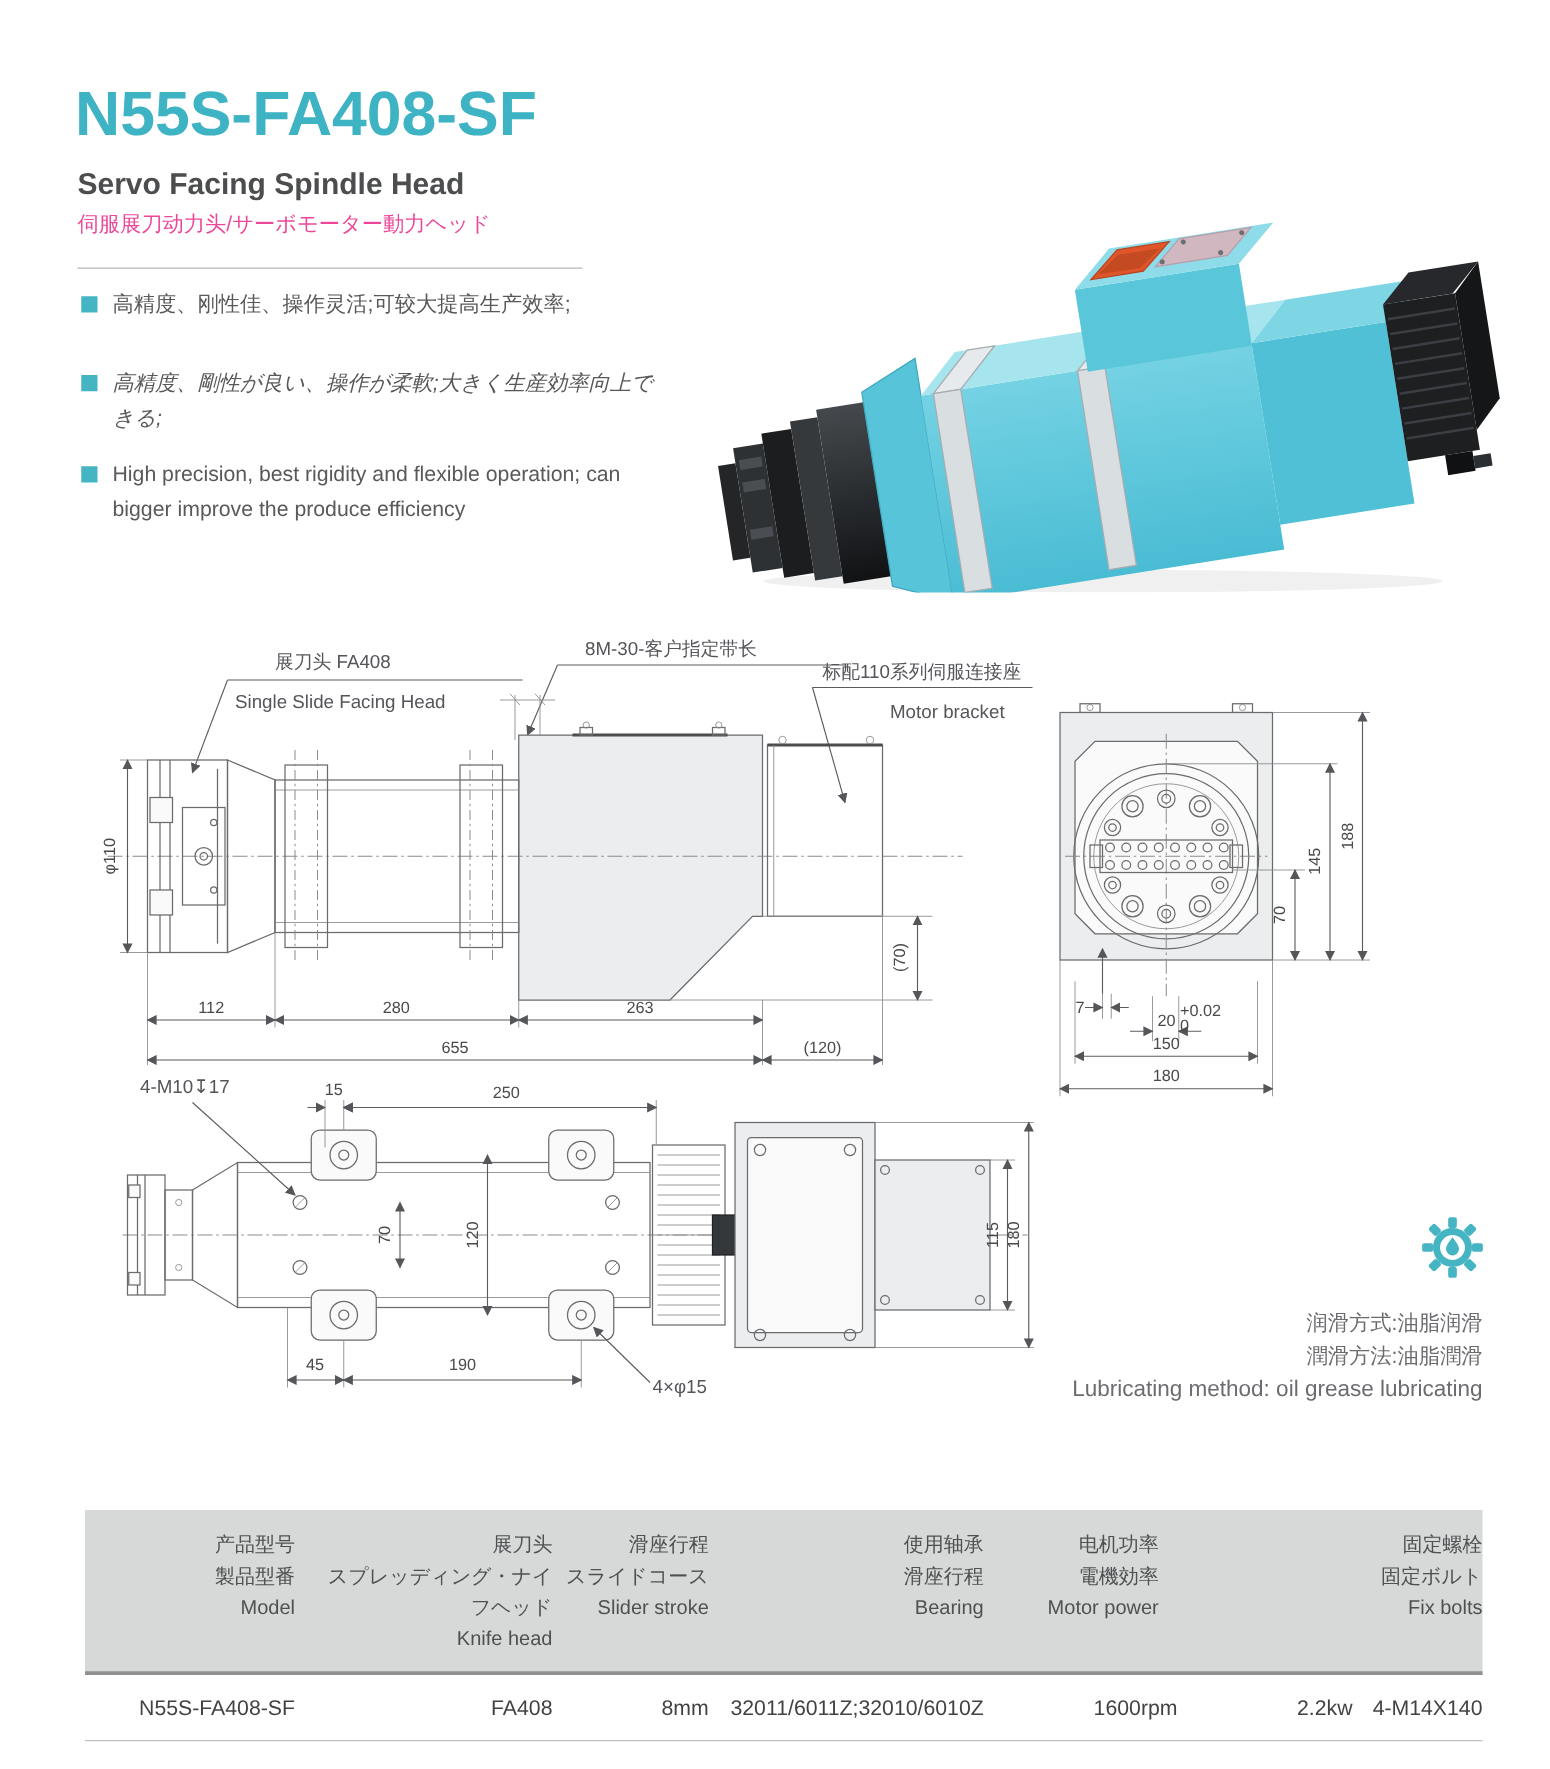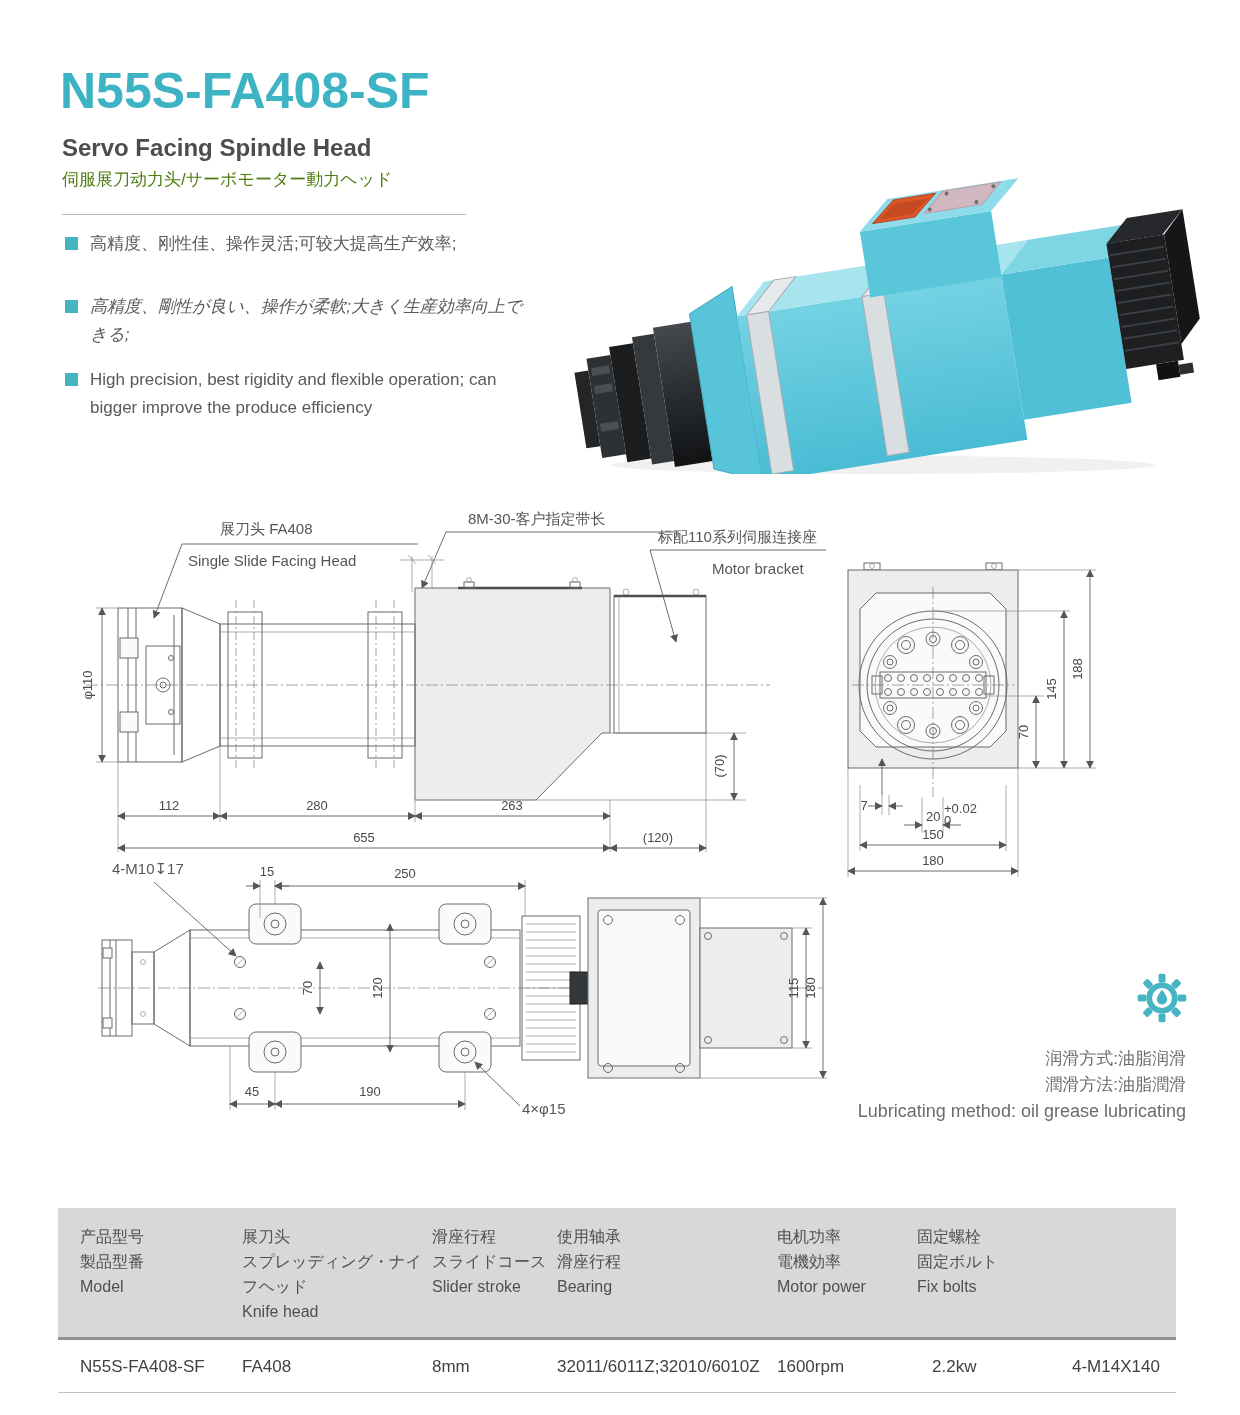--- a/index.html
+++ b/index.html
@@ -2,21 +2,21 @@
 <html><head>
 <meta charset="utf-8">
 <style>
   html,body{margin:0;padding:0;}
   body{width:1240px;height:1415px;position:relative;background:#ffffff;
        font-family:"Liberation Sans","DejaVu Sans",sans-serif;overflow:hidden;}
   .abs{position:absolute;}
   
   .model-title{left:60px;top:62px;font-size:50px;font-weight:700;color:#3db3c3;letter-spacing:0px;}
   .sub-en{left:62px;top:134px;font-size:24px;font-weight:700;color:#4c4d4f;}
-  .sub-cjk{left:62px;top:168px;font-size:17px;color:#4d7c0f;}
+  .sub-cjk{left:62px;top:168px;font-size:17px;color:#ec4899;}
   .divider{left:62px;top:214px;width:404px;height:1px;background:#b5b6b8;}
   
   .feature{left:62px;width:470px;display:flex;align-items:flex-start;}
   .feature .sq{width:13px;height:13px;background:#45b4c3;margin:7px 12px 0 3px;flex:none;}
   .feature .txt{font-size:17px;line-height:28px;color:#58595b;}
   .f1{top:230px;} .f2{top:293px;font-style:italic;} .f3{top:366px;}
   
   svg text{font-family:"Liberation Sans","DejaVu Sans",sans-serif;fill:#4a4a4b;font-size:13px;}
   svg .lbl{font-size:15px;fill:#55565a;}
   .ol{stroke:#6a6b6d;stroke-width:1;fill:none;}
@@ -24,21 +24,21 @@
   .olw{stroke:#6a6b6d;stroke-width:1;fill:#fafafa;}
   .thin{stroke:#8a8b8d;stroke-width:0.7;fill:none;}
   .bold{stroke:#4c4d4f;stroke-width:2.4;fill:none;}
   .dl{stroke:#5a5b5d;stroke-width:0.9;fill:none;}
   .cl{stroke:#8a8b8d;stroke-width:0.8;fill:none;stroke-dasharray:12 3 2 3;}
   .dd{stroke:#8a8b8d;stroke-width:0.8;fill:none;stroke-dasharray:8 3 2 3;}
   
   .lube{left:820px;top:1026px;width:366px;text-align:right;font-size:17px;line-height:26px;color:#6b6c6f;margin-top:20px;}
   .lube .en{font-size:18px;}
   
-  .spec{left:58px;top:1208px;width:1118px;}
+  .spec{left:68px;top:1208px;width:1118px;text-align:right;}
   .spec-head{display:flex;background:#d7d8d8;padding:16px 0 13px 22px;border-bottom:3px solid #8f9092;}
   .spec-row{display:flex;padding:17px 0 15px 22px;border-bottom:1.5px solid #c2c3c5;}
   .c1{width:146px;} .c2{width:190px;margin-left:16px;} .c3{width:125px;} .c4{width:220px;} .c5{width:155px;} .c6{width:140px;} .c7{flex:1;}
   .hcell div{font-size:16px;line-height:25px;color:#4f5052;}
   .vcell{font-size:17px;color:#414244;}
 </style>
 </head>
 <body>
 
 <div class="abs model-title">N55S-FA408-SF</div>

